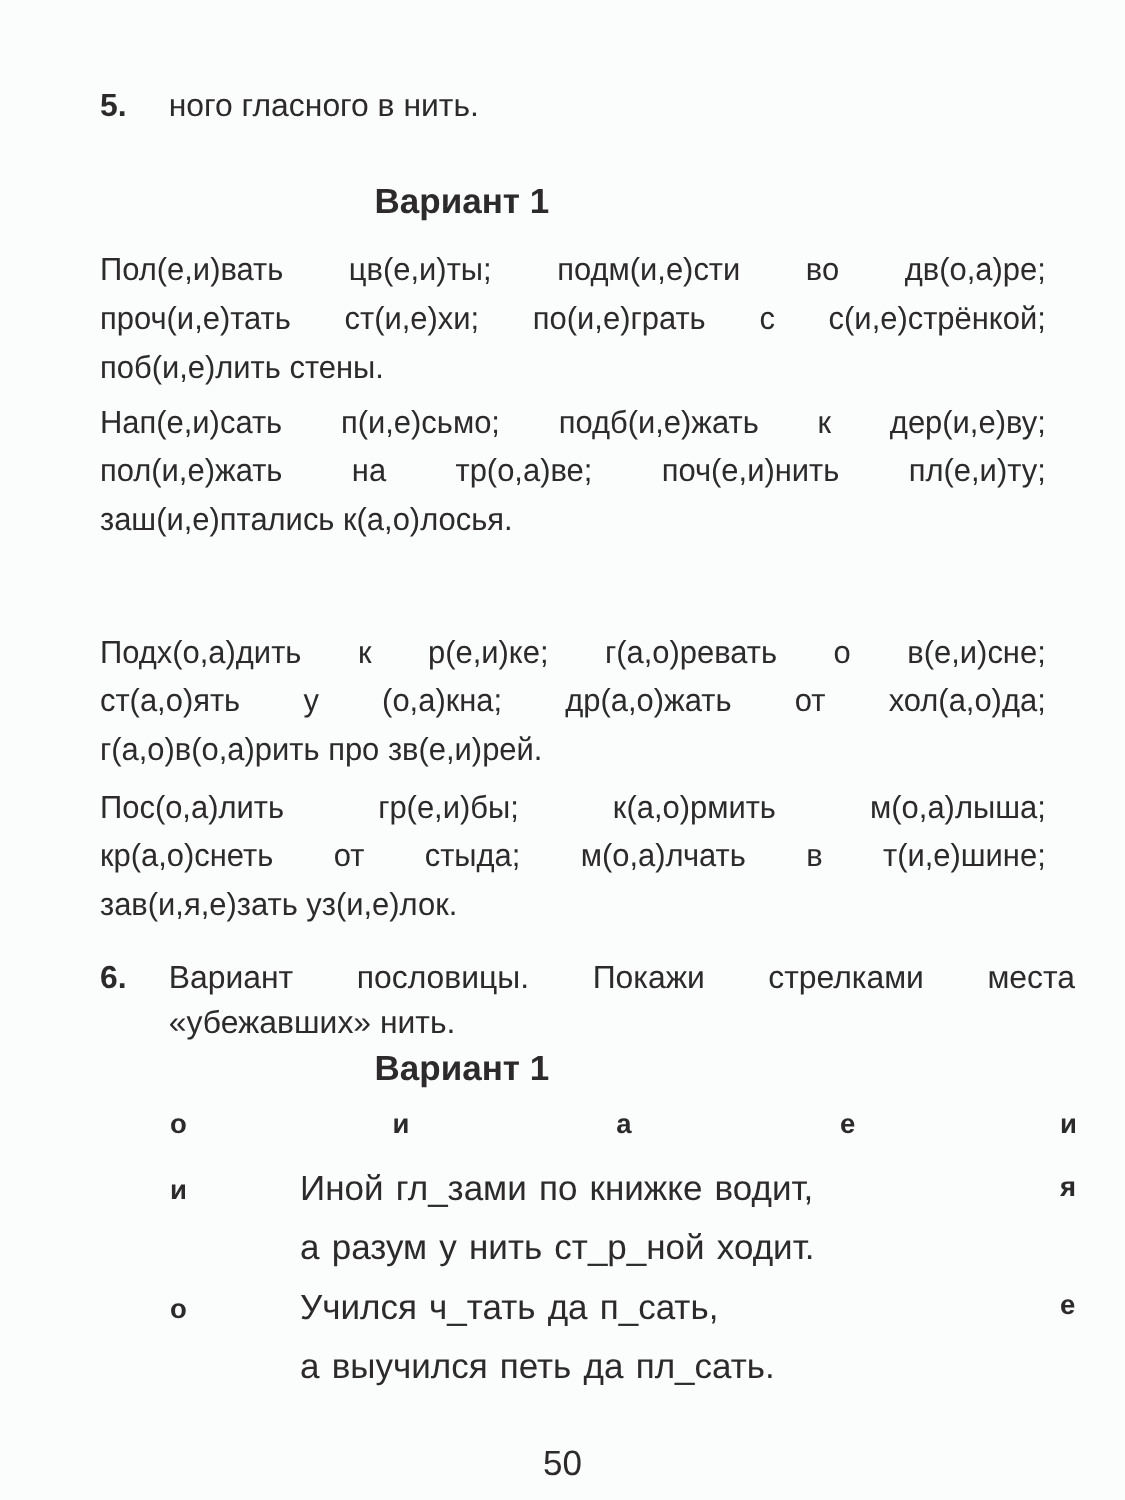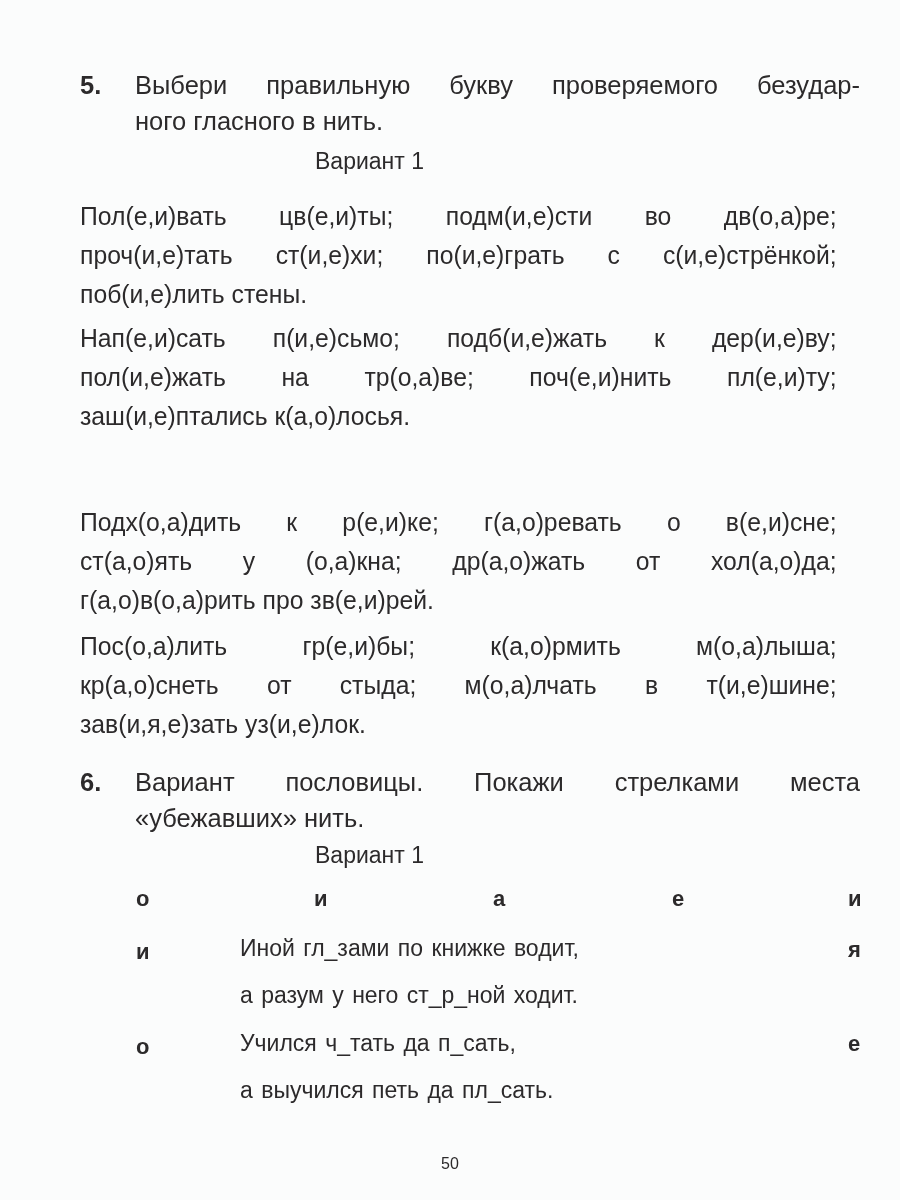--- a/index.html
+++ b/index.html
@@ -14,52 +14,51 @@
     .task {
       position: absolute; left: 80px; width: 780px;
       font-size: 25.5px; line-height: 36px;
     }
     .task-num { position: absolute; left: 0; top: 0; font-weight: bold; }
     .task-text { position: absolute; left: 55px; width: 725px; text-align: justify; text-align-last: left; }
     .task-line { display: block; white-space: nowrap; }
     .task-line.just { text-align: justify; text-align-last: justify; white-space: normal; }
     .variant-title {
       position: absolute; left: 0; width: 739px; text-align: center;
-      font-weight: normal; font-size: 23px; line-height: 30px;
+      font-weight: bold; font-size: 28px; line-height: 30px;
     }
     .para {
       position: absolute; left: 80px; width: 780px;
       font-size: 25.5px; line-height: 39px; transform: scaleX(0.97); transform-origin: left;
     }
     .para .line { display: block; height: 39px; text-align: justify; text-align-last: justify; white-space: normal; }
     .para .line.last { text-align-last: left; }
     .letters-row {
       position: absolute; left: 0; width: 900px; height: 30px;
       font-weight: bold; font-size: 22px;
     }
     .letter { position: absolute; top: 0; }
     .proverb-line {
-      position: absolute; left: 240px; font-size: 23px; white-space: nowrap;
+      position: absolute; left: 240px; font-size: 28px; white-space: nowrap;
       word-spacing: 2px;
     }
     .side-letter { position: absolute; font-weight: bold; font-size: 22px; }
     .page-number {
       position: absolute; left: 0; width: 900px; top: 1155px; text-align: center;
-      font-size: 16px;
+      font-size: 28px;
     }
   </style>
 </head>
 <body>
 
 <div class="page">
 
   <div class="task" style="top:67px;">
     <span class="task-num">5.</span>
     <div class="task-text">
-      <span class="task-line just">Выбери правильную букву проверяемого безудар-</span>
       <span class="task-line">ного гласного в нить.</span>
     </div>
   </div>
 
   <div class="variant-title" style="top:146px;">Вариант 1</div>
 
   <div class="para" style="top:197px;">
     <span class="line">Пол(е,и)вать цв(е,и)ты; подм(и,е)сти во дв(о,а)ре;</span>
     <span class="line">проч(и,е)тать ст(и,е)хи; по(и,е)грать с с(и,е)стрёнкой;</span>
     <span class="line last">поб(и,е)лить стены.</span>
@@ -101,18 +100,18 @@
     <span class="letter" style="left:672px;">е</span>
     <span class="letter" style="left:848px;">и</span>
   </div>
 
   <span class="side-letter" style="left:136px; top:939px;">и</span>
   <span class="side-letter" style="left:848px; top:937px;">я</span>
   <span class="side-letter" style="left:136px; top:1034px;">о</span>
   <span class="side-letter" style="left:848px; top:1031px;">е</span>
 
   <div class="proverb-line" style="top:935px;">Иной гл_зами по книжке водит,</div>
-  <div class="proverb-line" style="top:982px;">а разум у него ст_р_ной ходит.</div>
+  <div class="proverb-line" style="top:982px;">а разум у нить ст_р_ной ходит.</div>
   <div class="proverb-line" style="top:1030px;">Учился ч_тать да п_сать,</div>
   <div class="proverb-line" style="top:1077px;">а выучился петь да пл_сать.</div>
 
   <div class="page-number">50</div>
 </div>
 
 </body></html>

